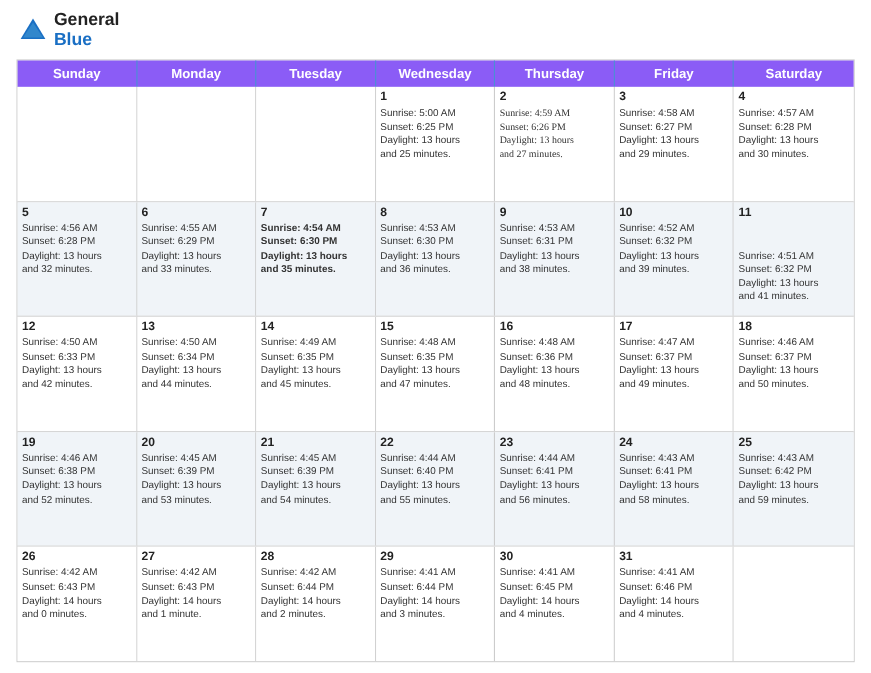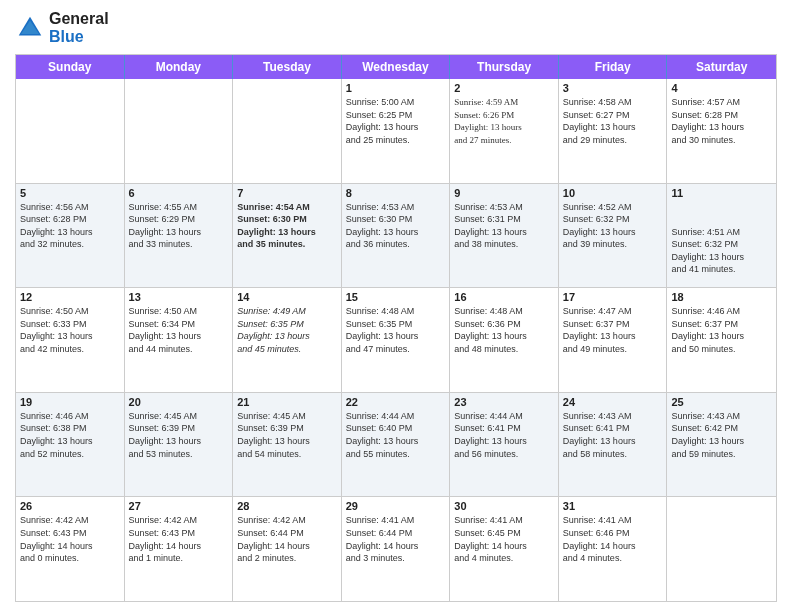--- a/index.html
+++ b/index.html
@@ -226,21 +226,21 @@
           </div>
           <div class="cal-cell">
             <div class="day-number">13</div>
             <div class="cell-info" style="white-space: pre-line;">Sunrise: 4:50 AM
 Sunset: 6:34 PM
 Daylight: 13 hours
 and 44 minutes.</div>
           </div>
           <div class="cal-cell">
             <div class="day-number">14</div>
-            <div class="cell-info" style="white-space: pre-line; font-style: italic;">Sunrise: 4:49 AM
+            <div class="cell-info" style="white-space: pre-line;">Sunrise: 4:49 AM
 Sunset: 6:35 PM
 Daylight: 13 hours
 and 45 minutes.</div>
           </div>
           <div class="cal-cell">
             <div class="day-number">15</div>
             <div class="cell-info" style="white-space: pre-line;">Sunrise: 4:48 AM
 Sunset: 6:35 PM
 Daylight: 13 hours
 and 47 minutes.</div>

